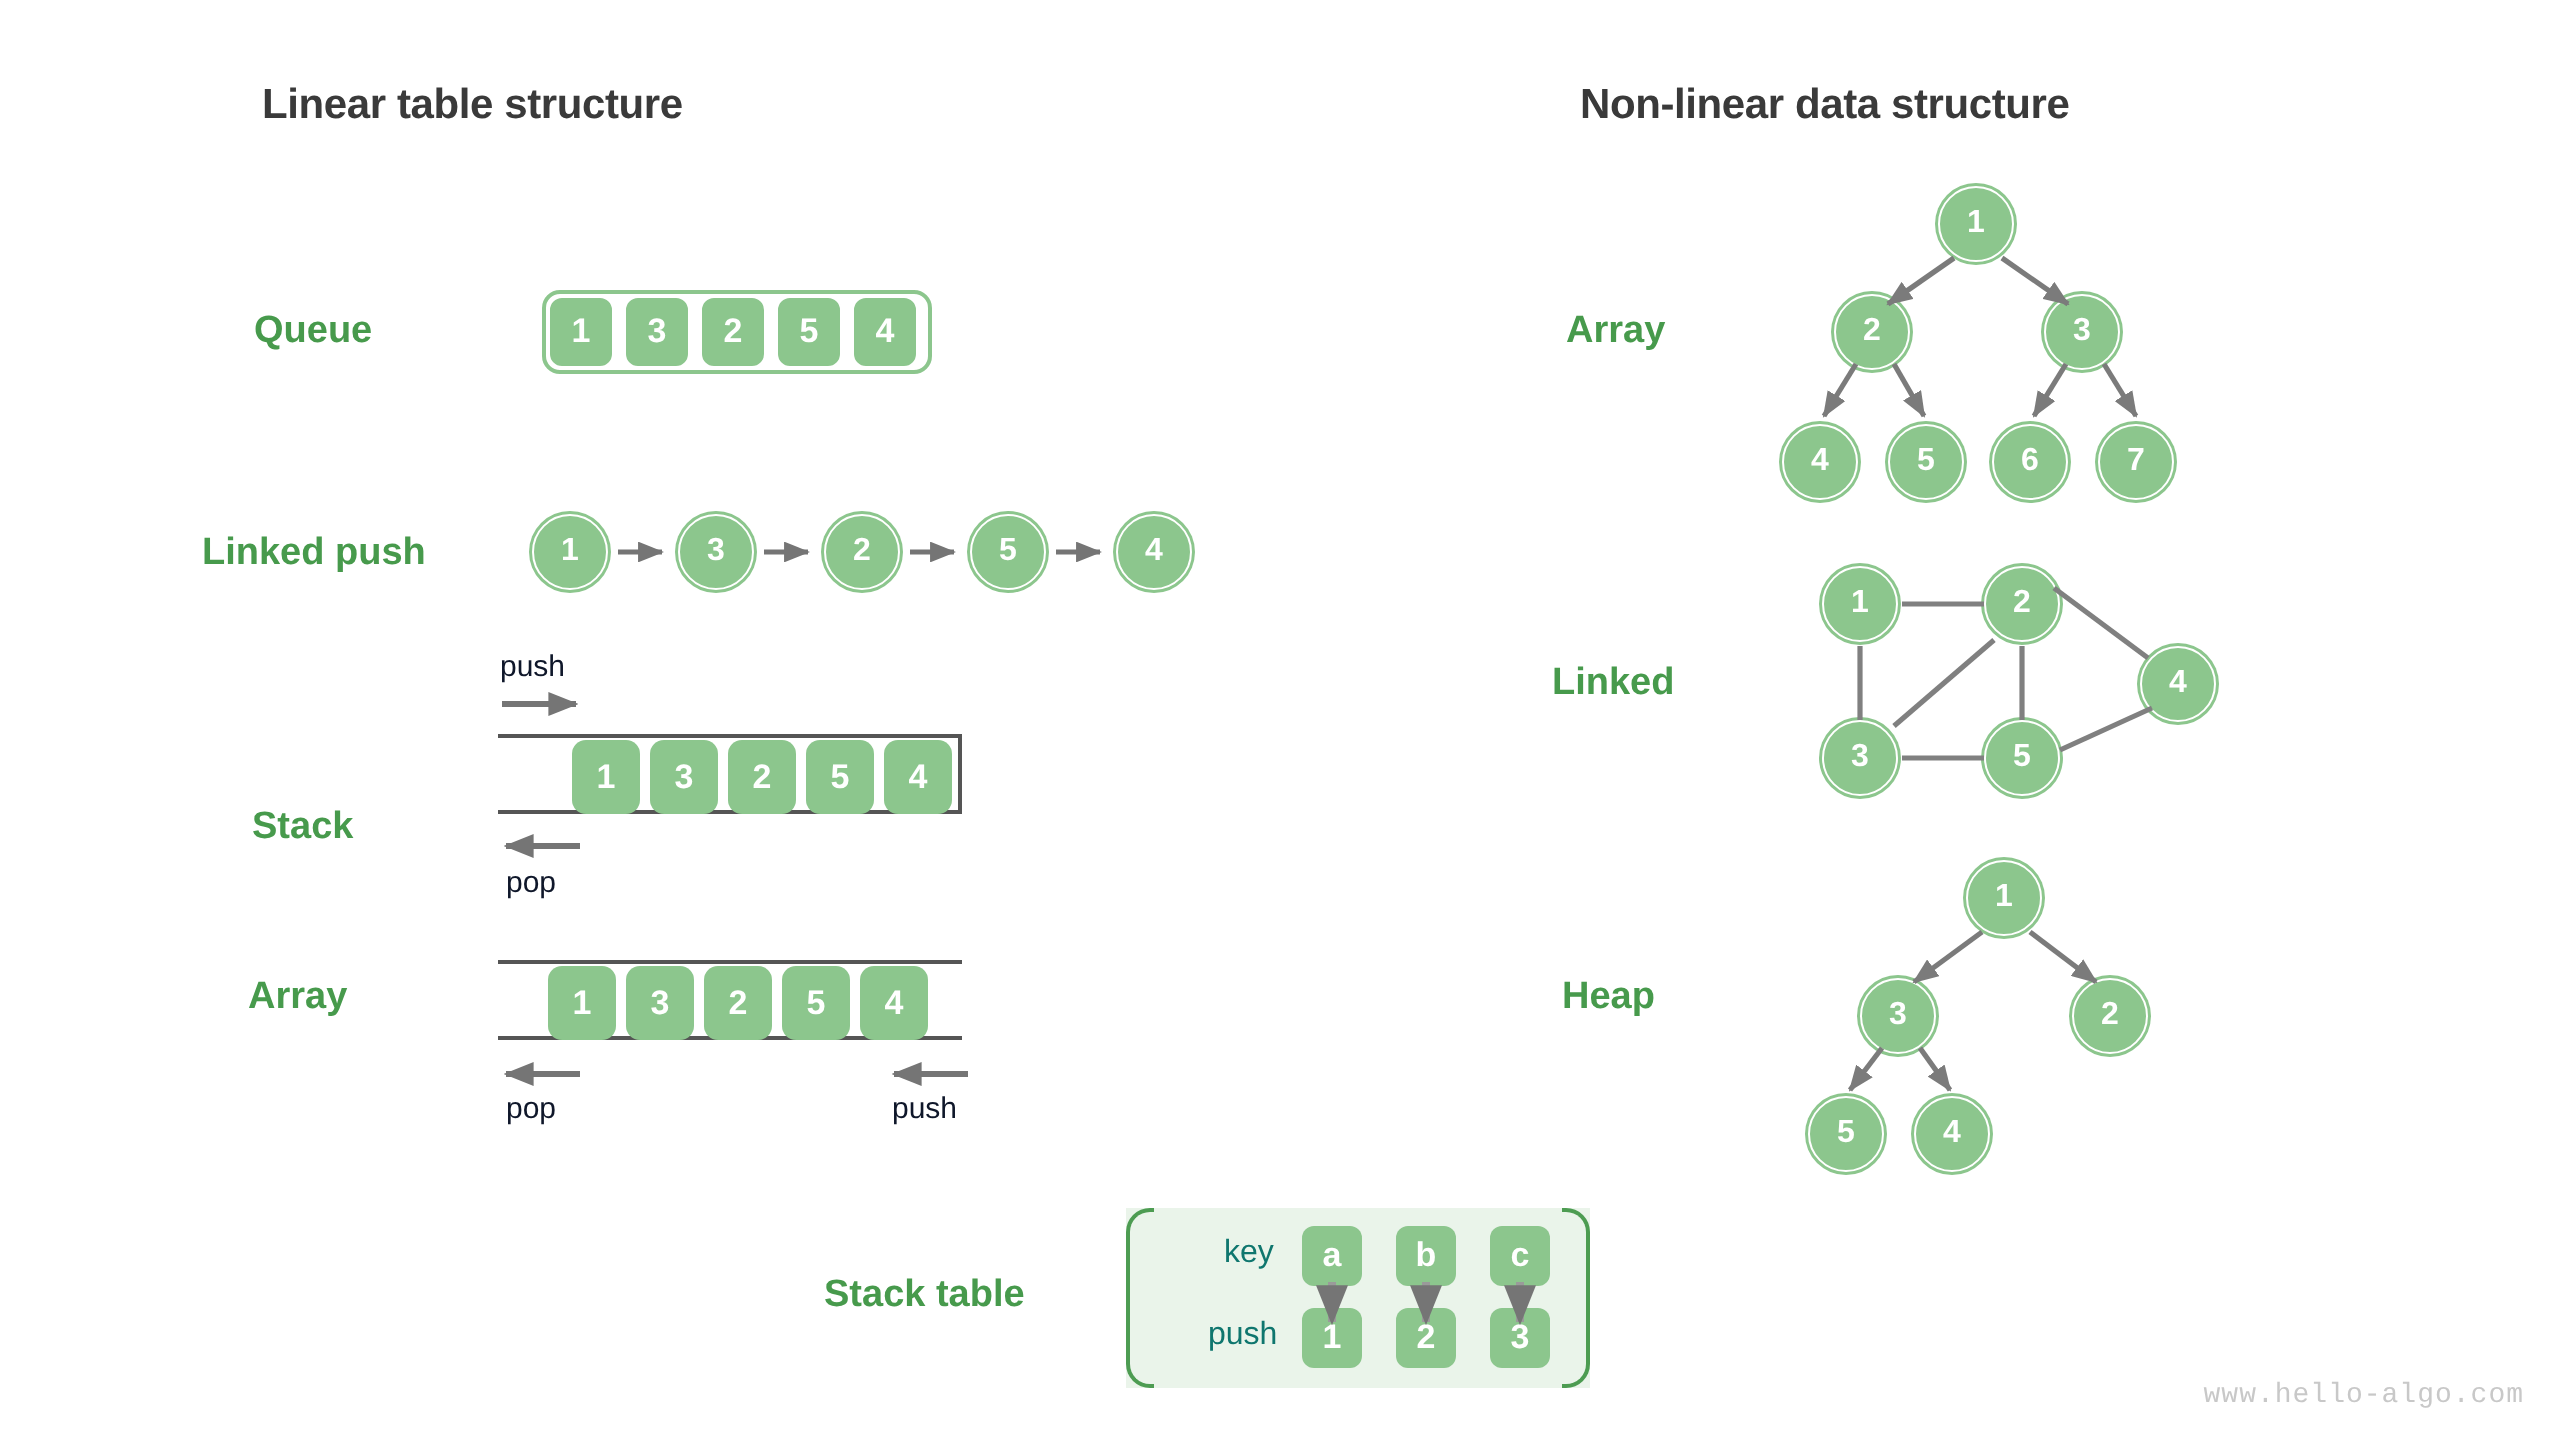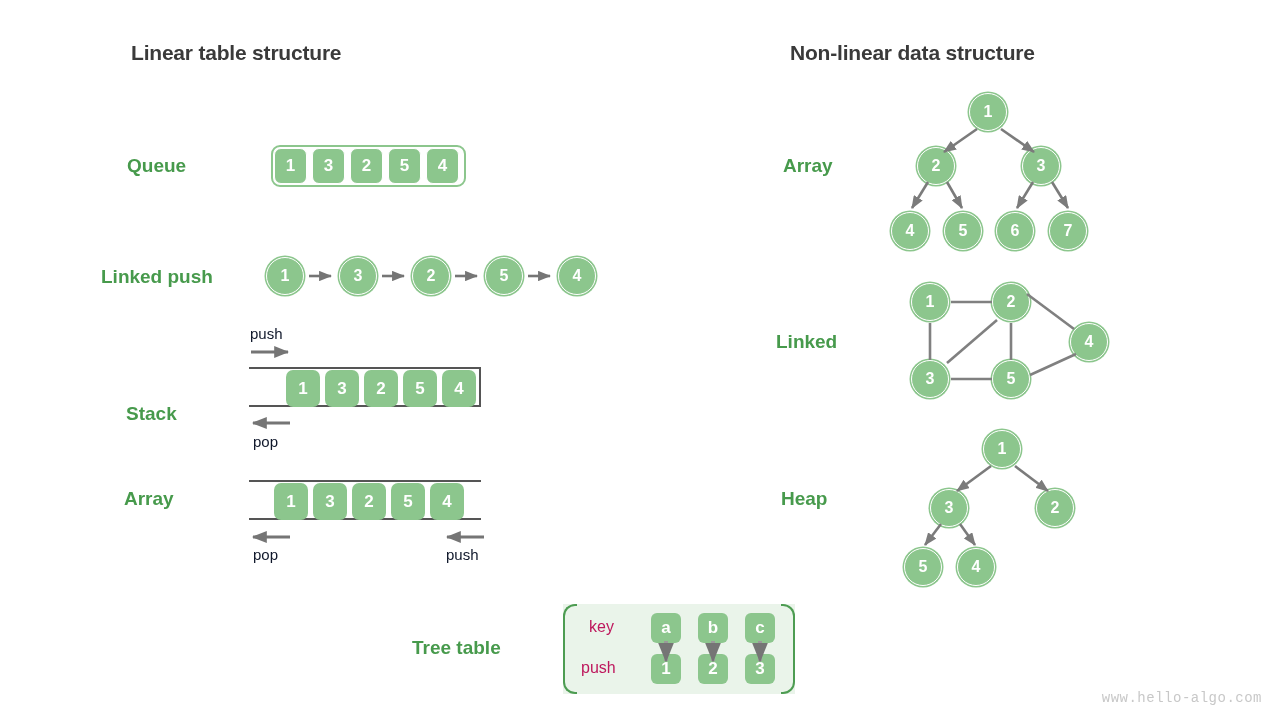--- a/index.html
+++ b/index.html
@@ -162,22 +162,23 @@
   }
   #bracket-right {
     right: 0;
     border-left: none;
     border-top-right-radius: 12px;
     border-bottom-right-radius: 12px;
   }
   .ht-rowlabel {
     position: absolute;
     font-size: 16px;
-    color: #be185d;
+    color: #0f766e;
     white-space: nowrap;
+    margin-left: 23px;
   }
   #hashtable-panel .cell {
     width: 30px;
     height: 30px;
     border-radius: 6px;
   }
 
   
   #edges-layer {
     position: absolute;
@@ -202,21 +203,21 @@
 </head>
 <body>
 
 <div class="heading" id="heading-linear">Linear table structure</div>
 <div class="heading" id="heading-nonlinear">Non-linear data structure</div>
 
 <div class="row-label" id="label-array">Queue</div>
 <div class="row-label" id="label-linkedlist">Linked push</div>
 <div class="row-label" id="label-stack">Stack</div>
 <div class="row-label" id="label-queue">Array</div>
-<div class="row-label" id="label-hashtable">Tree table</div>
+<div class="row-label" id="label-hashtable">Stack table</div>
 <div class="row-label" id="label-tree">Array</div>
 <div class="row-label" id="label-graph">Linked</div>
 <div class="row-label" id="label-heap">Heap</div>
 
 <div id="array-structure">
   <div class="cell" style="left:1px">1</div>
   <div class="cell" style="left:39px">3</div>
   <div class="cell" style="left:77px">2</div>
   <div class="cell" style="left:115px">5</div>
   <div class="cell" style="left:153px">4</div>

